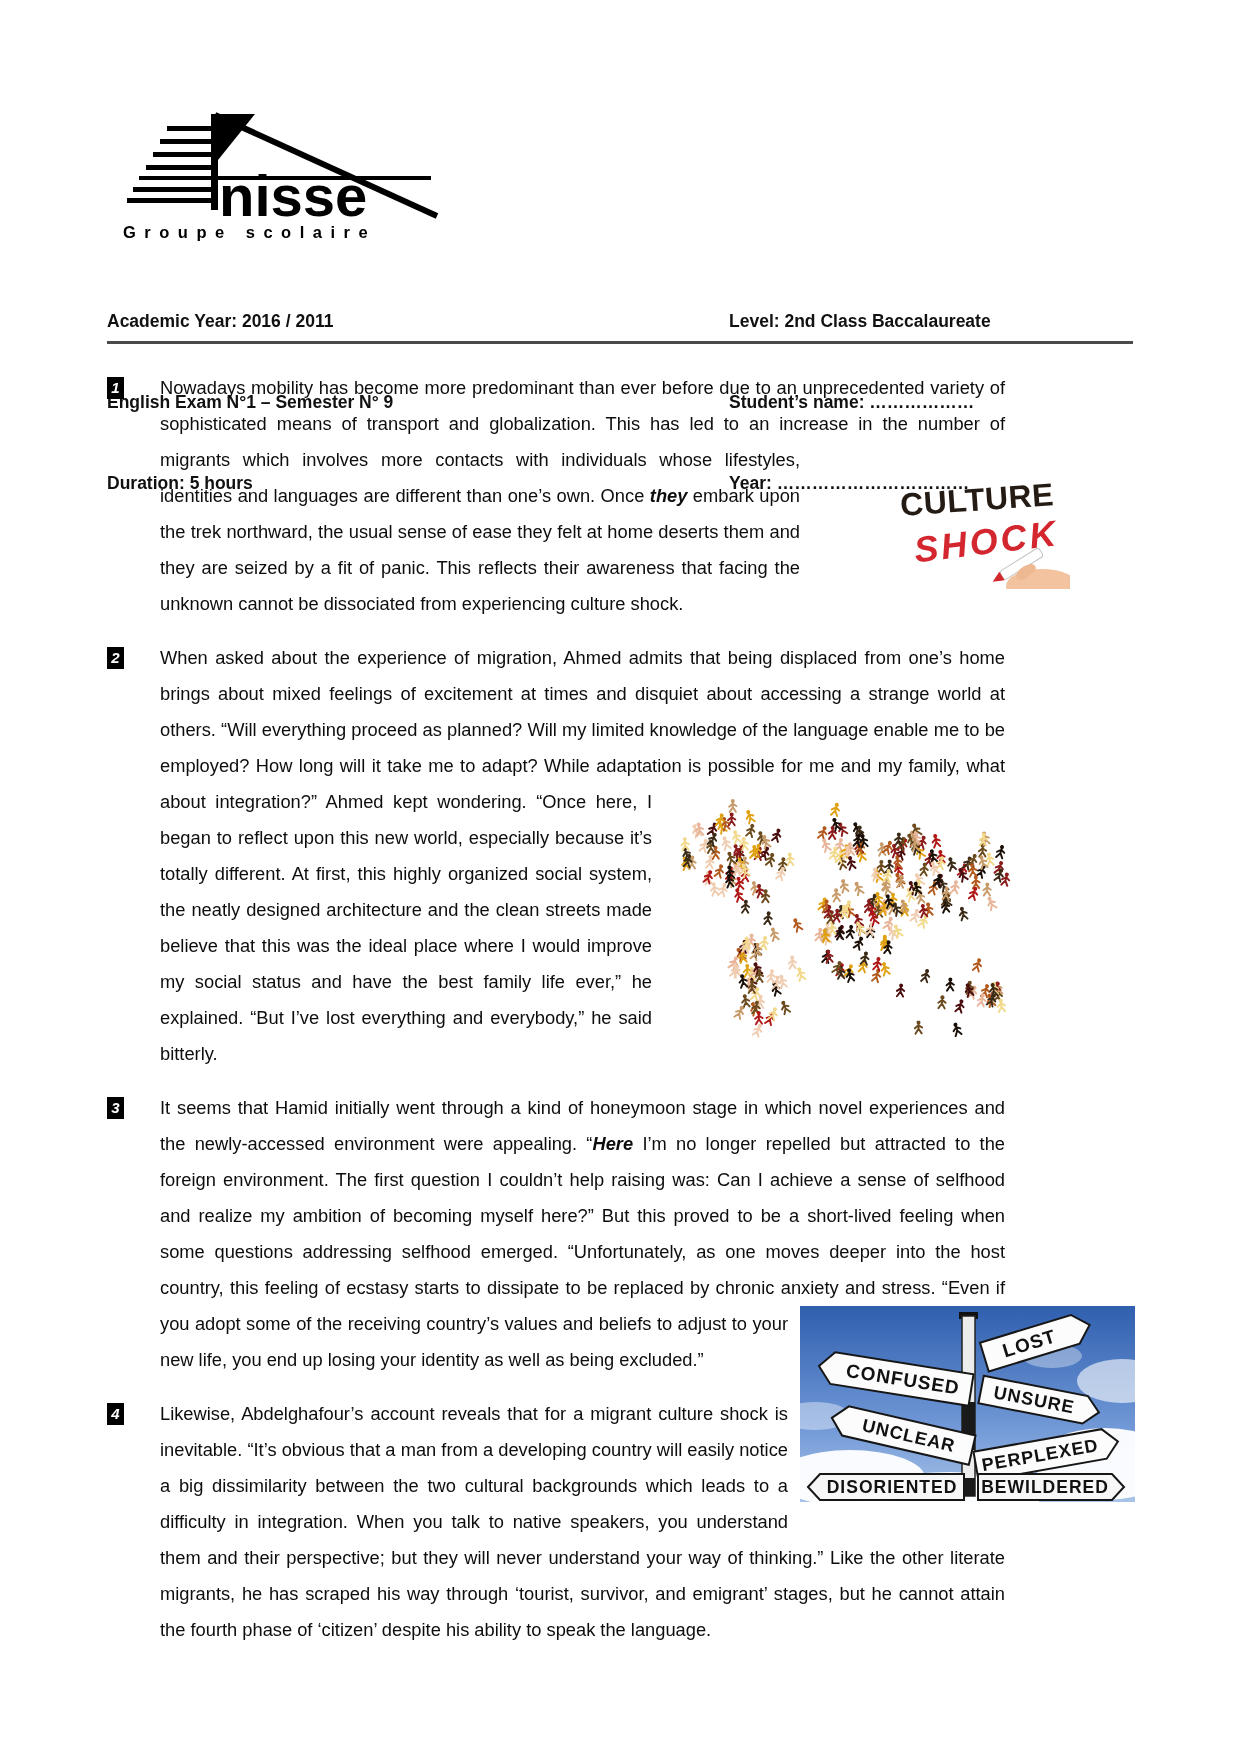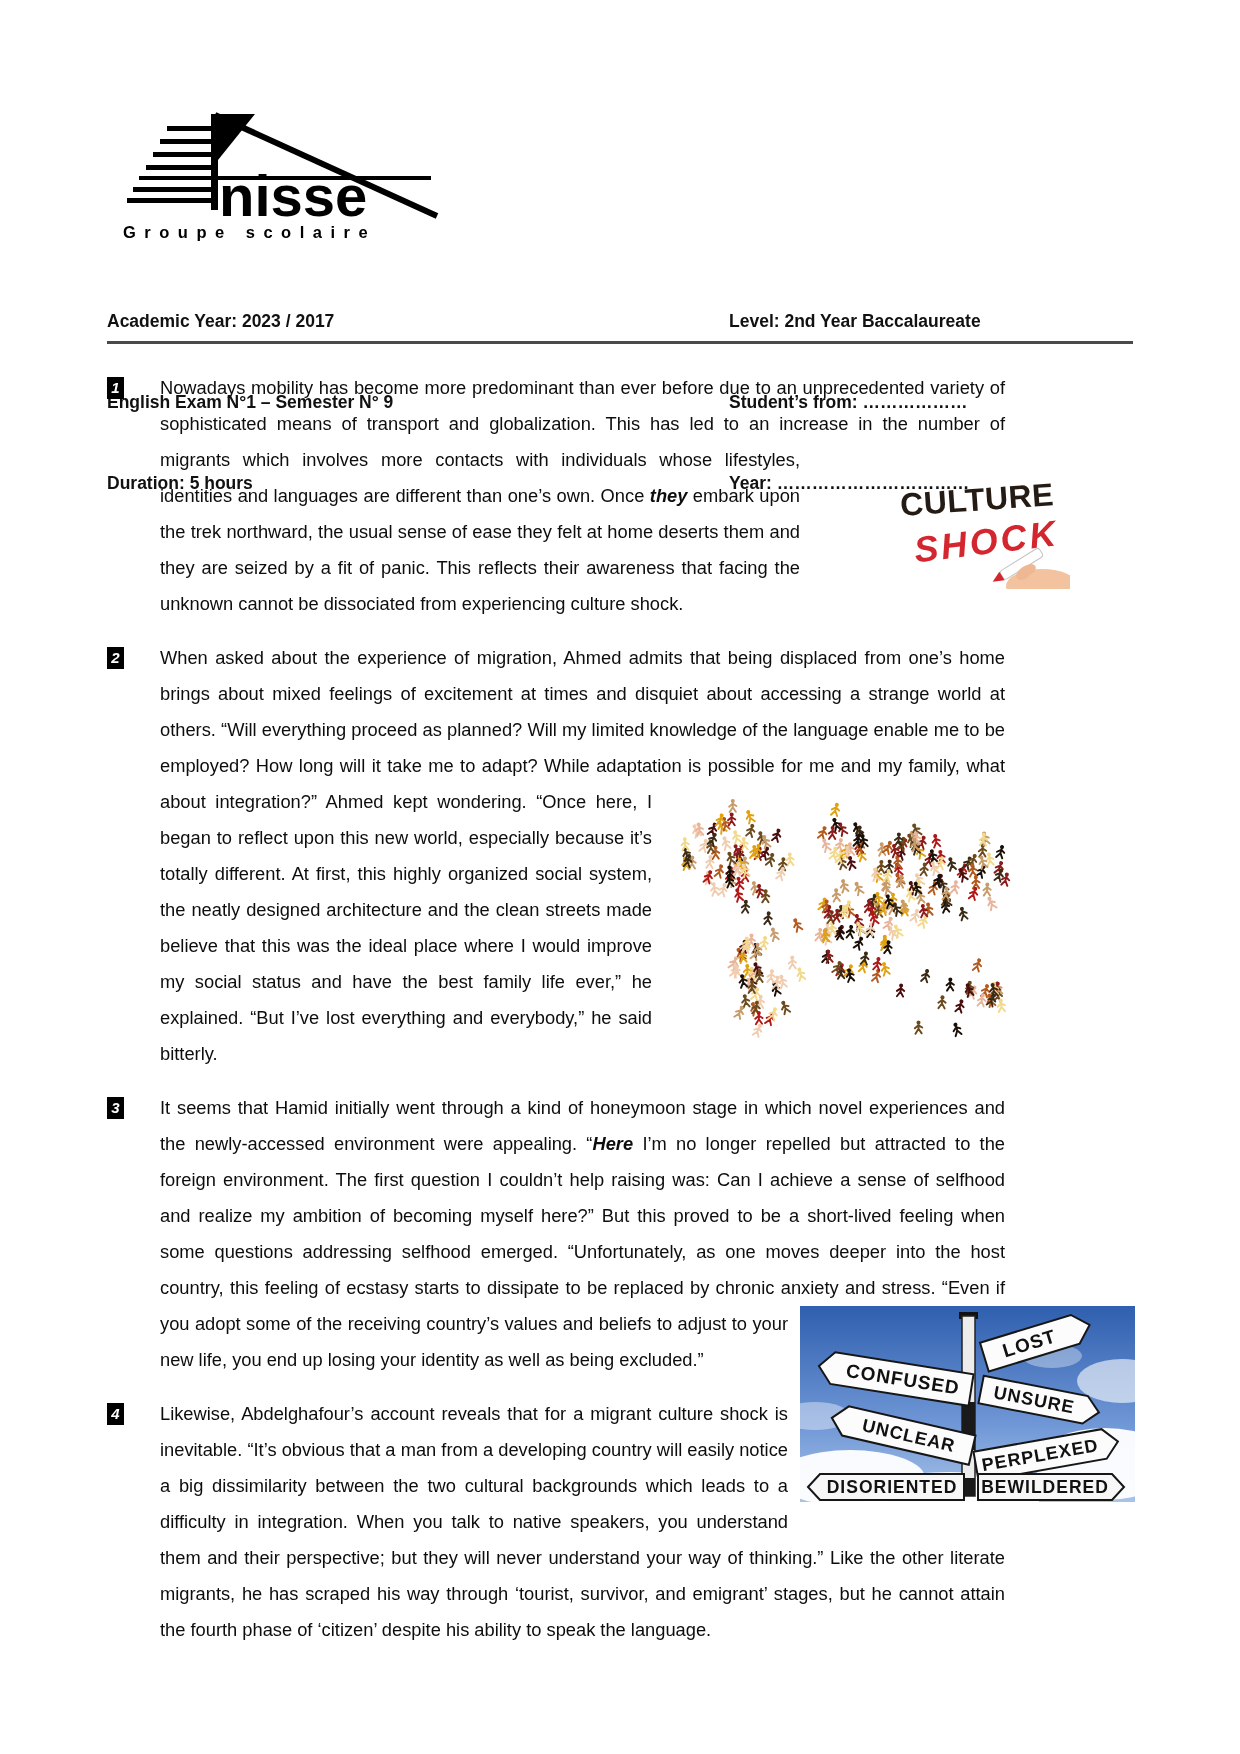--- a/index.html
+++ b/index.html
@@ -45,28 +45,28 @@
           <rect x="96" y="2" width="7" height="96"></rect>
           <polygon points="103,2 140,2 103,48"></polygon>
           <line x1="100" y1="3" x2="322" y2="104" stroke="#000" stroke-width="6"></line>
         </g>
         <text x="104" y="104" font-size="58" font-weight="bold" fill="#000">nisse</text>
         <text x="8" y="126" font-size="16.5" font-weight="bold" letter-spacing="8.5" fill="#000">Groupe scolaire</text>
       </svg>
     </div>
 
     <div class="info-left">
-      <div>Academic Year: 2023 / 2017</div>
+      <div>Academic Year: 2016 / 2011</div>
       <div>English Exam N°1 – Semester N° 9</div>
       <div>Duration: 5 hours</div>
     </div>
 
     <div class="info-right">
-      <div>Level: 2nd Year Baccalaureate</div>
-      <div>Student’s from: ………………</div>
+      <div>Level: 2nd Class Baccalaureate</div>
+      <div>Student’s name: ………………</div>
       <div>Year: ……………………………</div>
     </div>
 
     <div class="rule"></div>
   </div>
 
   <div class="body-text">
     <div id="paragraphs">
         <div class="para">
           <span class="para-num">1</span>

